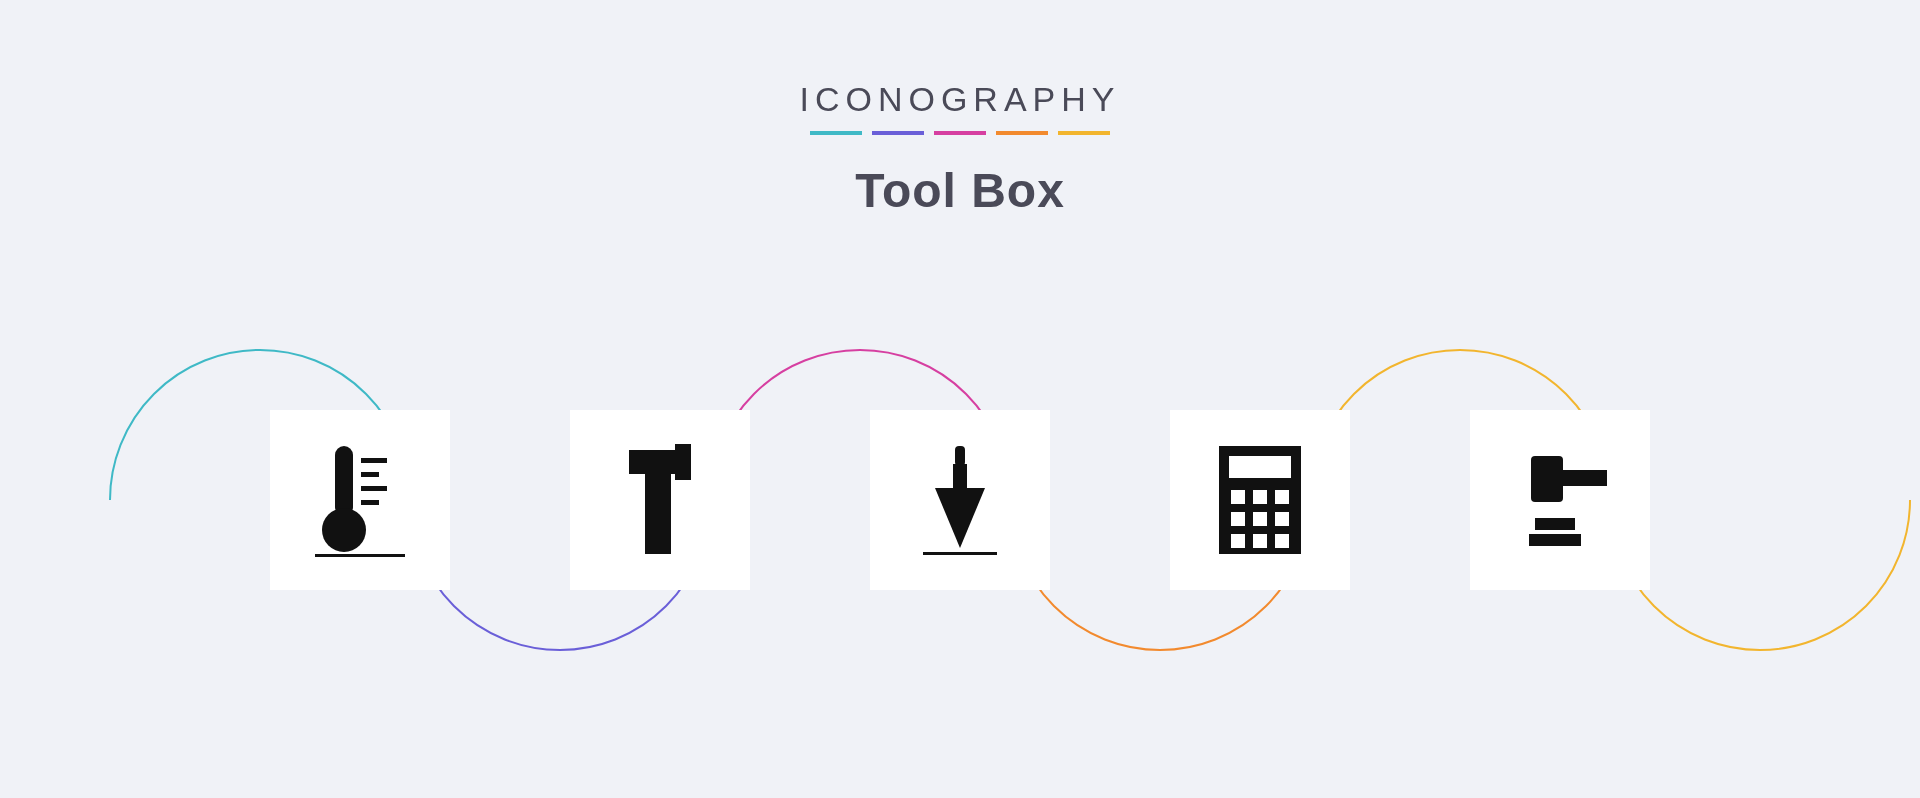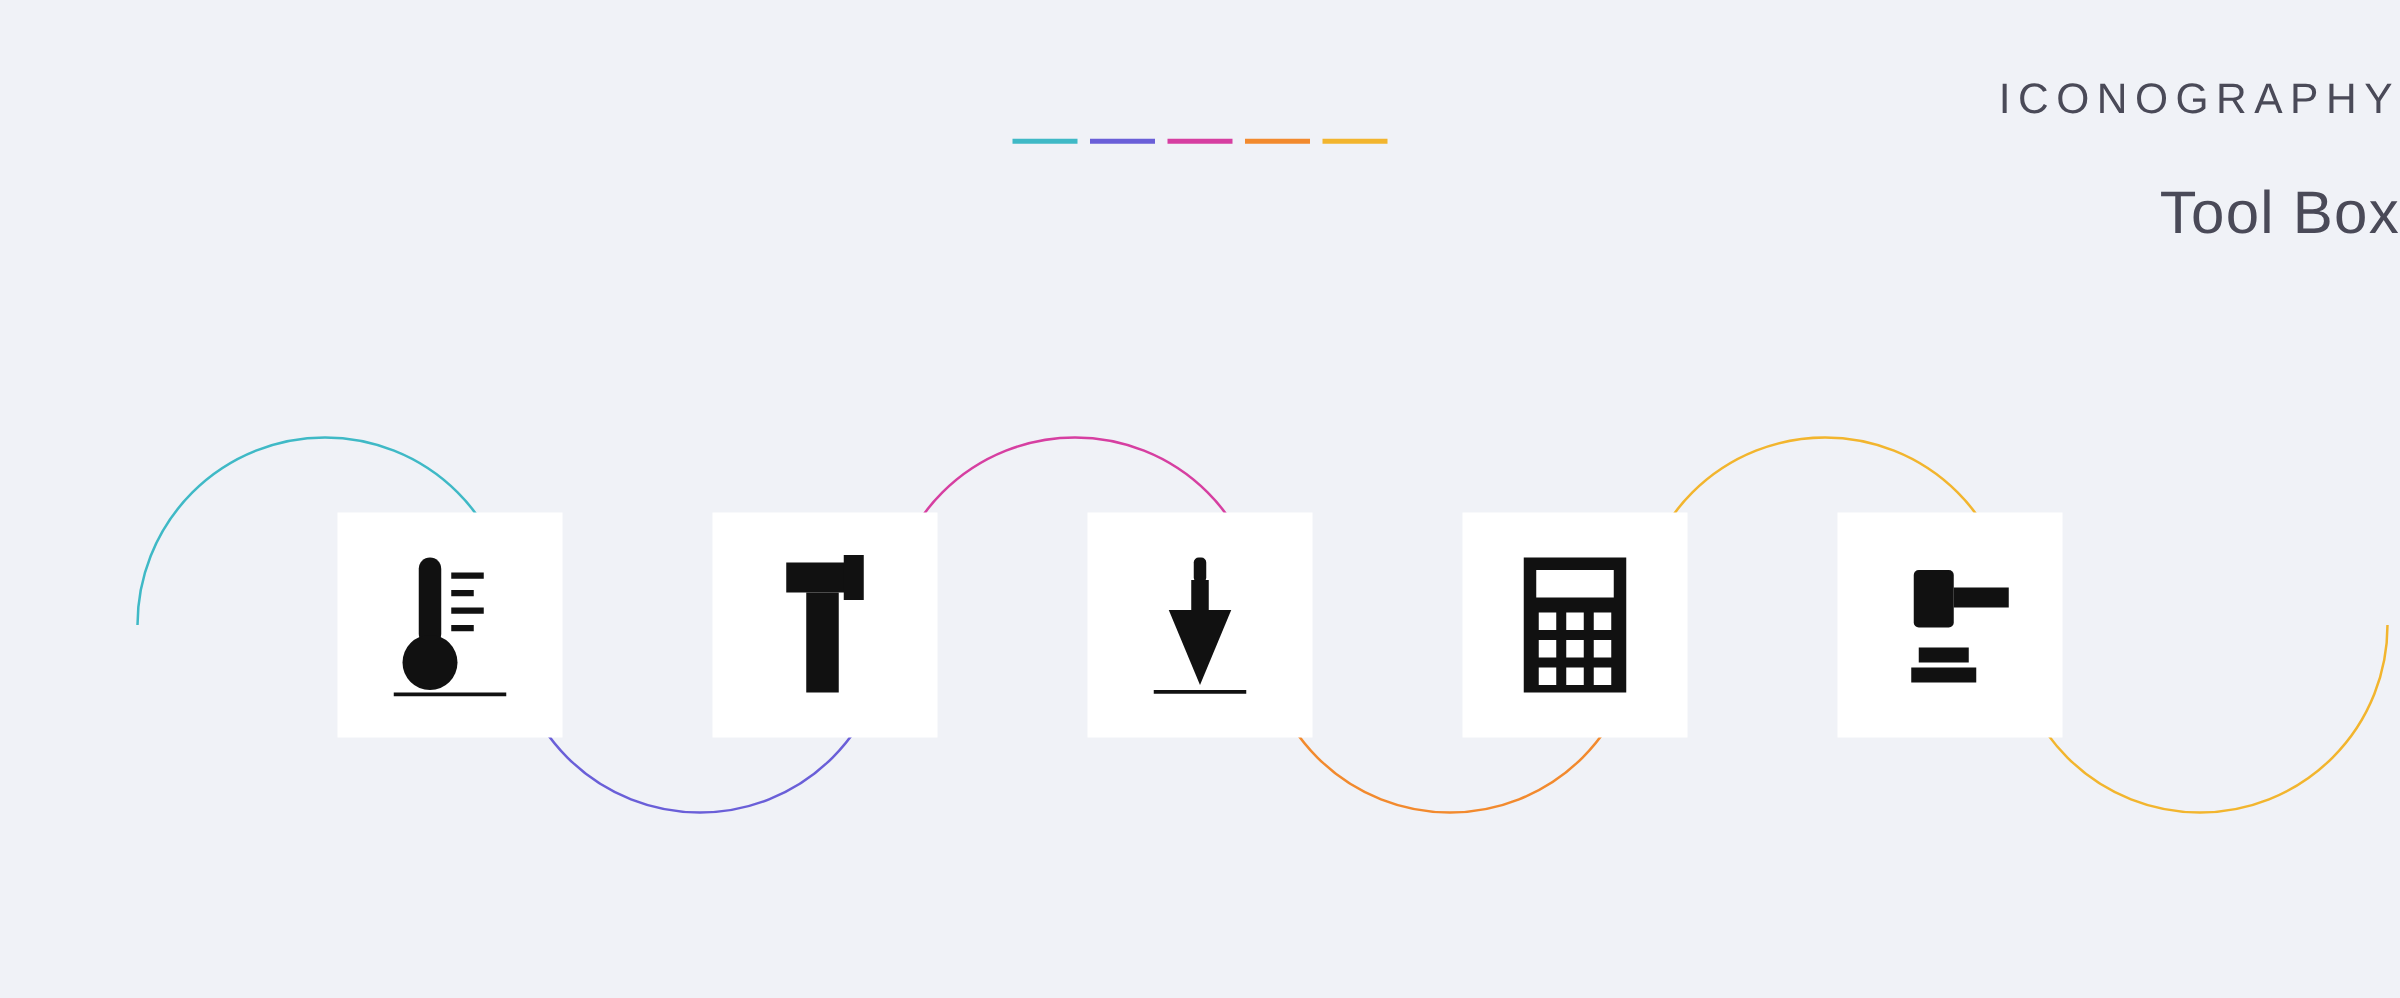--- a/index.html
+++ b/index.html
@@ -5,22 +5,23 @@
   * { margin: 0; padding: 0; box-sizing: border-box; }
   body {
     width: 1920px;
     height: 798px;
     background: #f0f2f7;
     font-family: -apple-system, BlinkMacSystemFont, "Segoe UI", Arial, sans-serif;
     position: relative;
     overflow: hidden;
   }
   .header {
-    text-align: right;
-    padding-top: 60px;
+    text-align: center;
+    padding-top: 48px;
+    margin-top: 32px;
   }
   .brand {
     font-size: 34px;
     letter-spacing: 6px;
     color: #4a4a58;
     font-weight: 400;
   }
   .color-bars {
     display: flex;
     justify-content: center;
@@ -28,21 +29,21 @@
     margin-top: 12px;
   }
   .color-bars span {
     display: block;
     width: 52px;
     height: 4px;
   }
   .title {
     font-size: 48px;
     color: #4a4a58;
-    font-weight: 400;
+    font-weight: 700;
     margin-top: 28px;
     letter-spacing: 1px;
   }
   .stage {
     position: absolute;
     top: 260px;
     left: 0;
     width: 1920px;
     height: 480px;
   }

